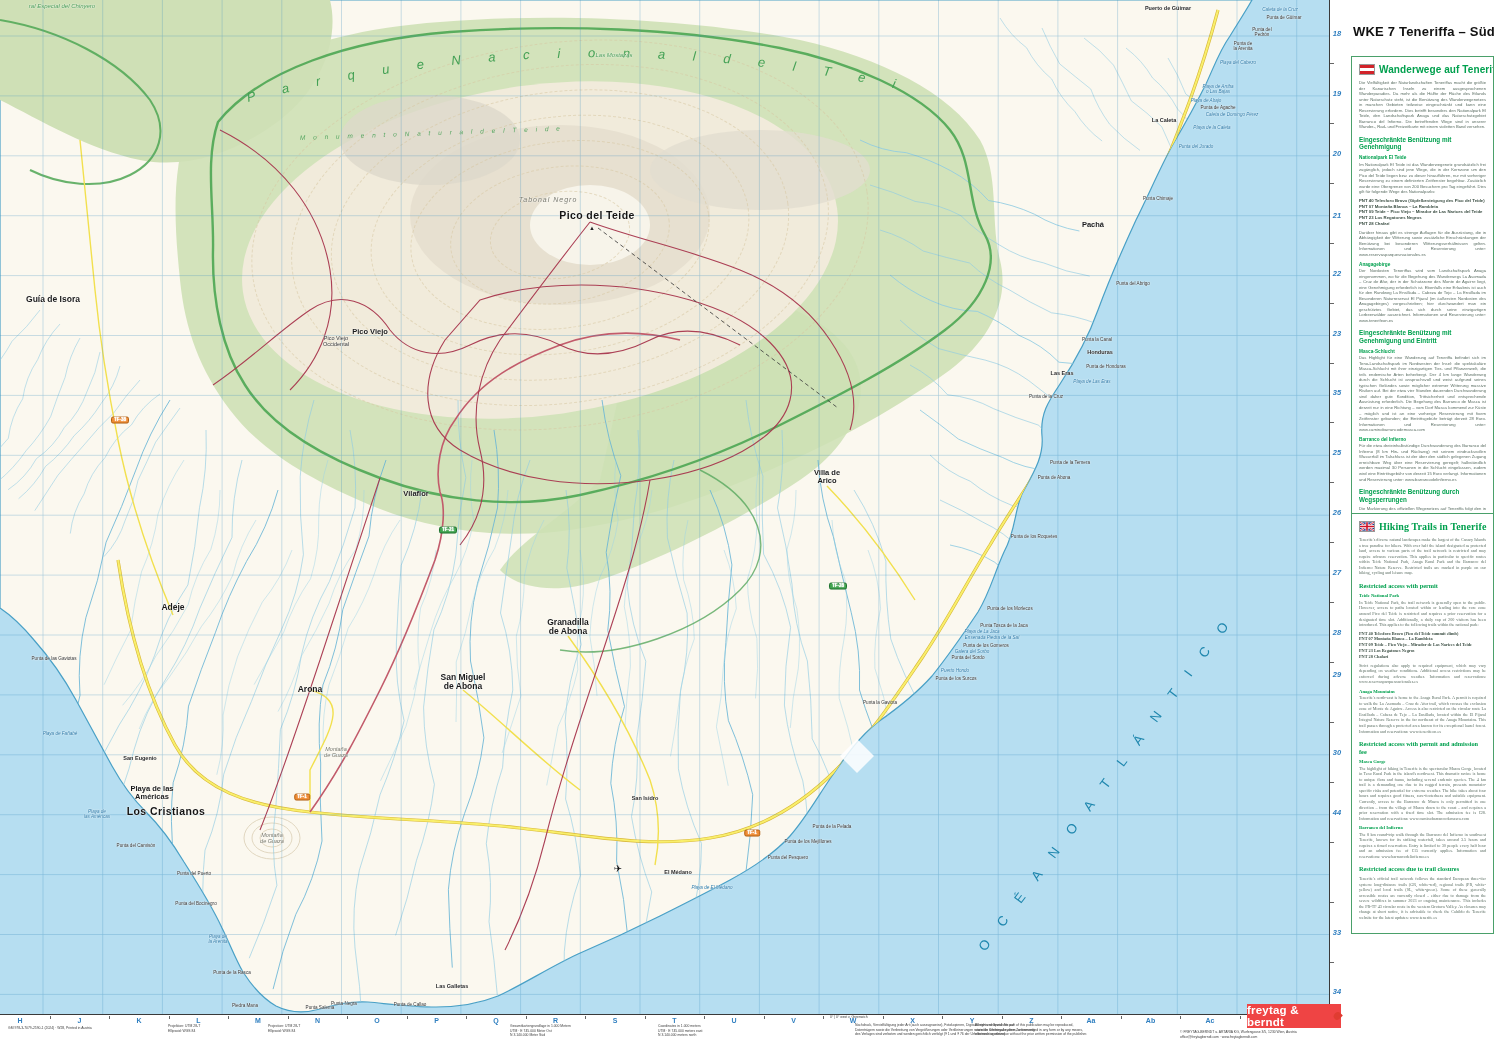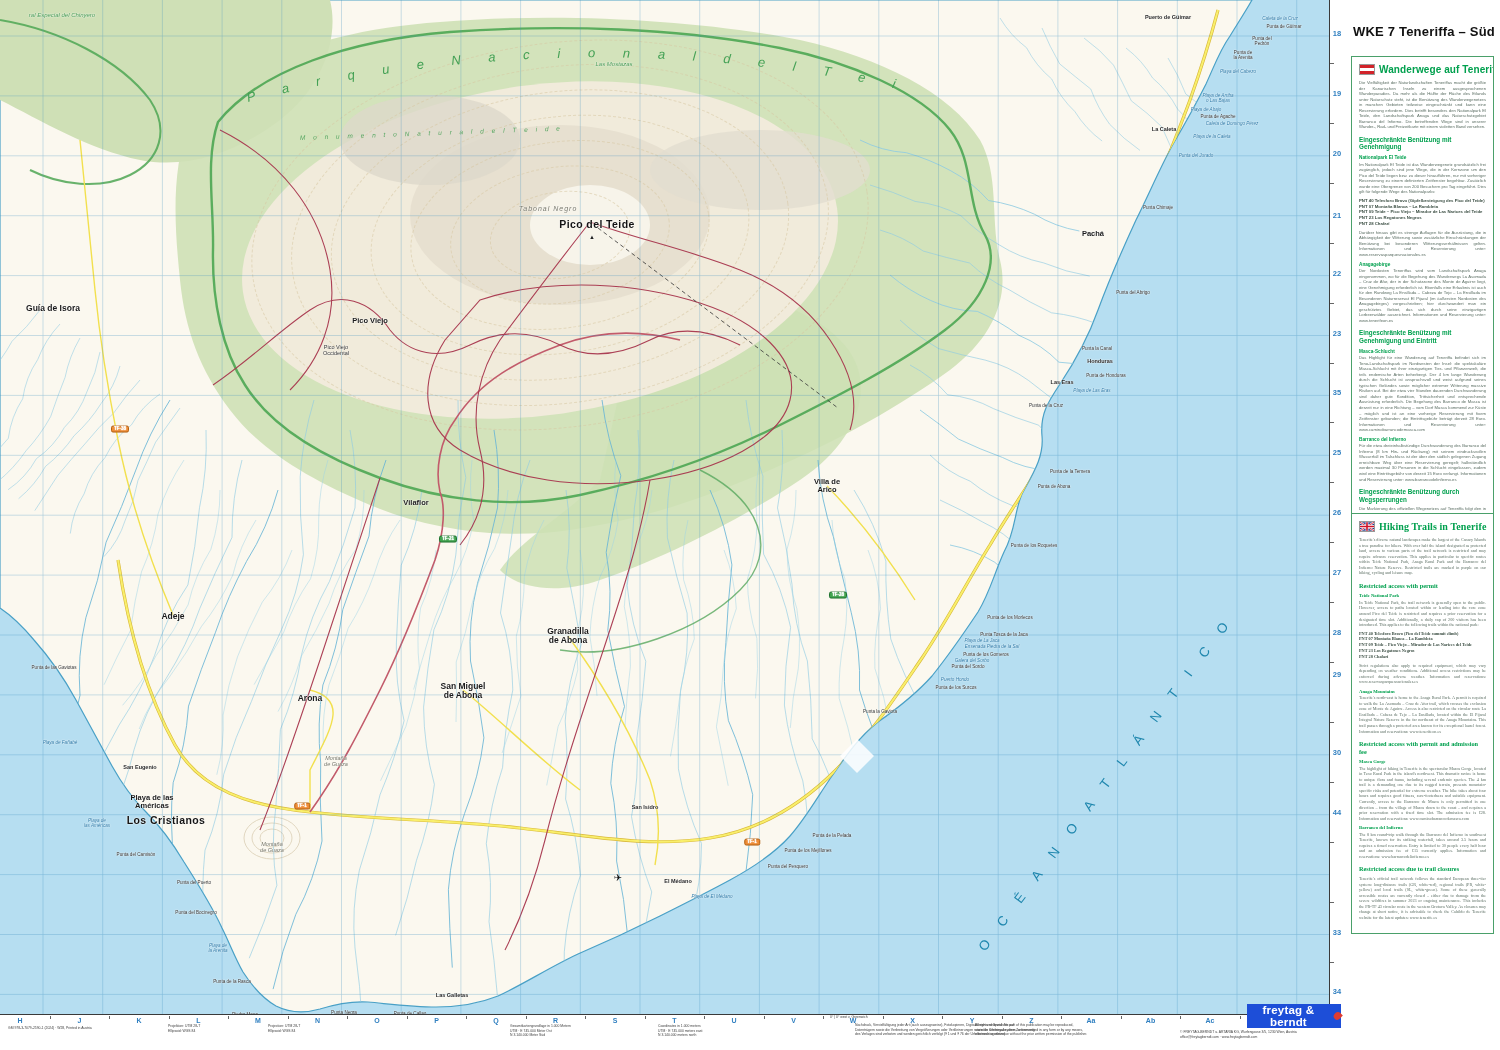--- a/index.html
+++ b/index.html
@@ -3,54 +3,54 @@
 <meta charset="utf-8">
 <style>
   html,body{margin:0;padding:0;background:#fff;width:1500px;height:1050px;overflow:hidden;
     font-family:"Liberation Sans",sans-serif;}
   #root{position:relative;width:1500px;height:1050px;background:#fff;}
 
   
   #map-area{position:absolute;left:0;top:0;width:1329px;height:1014px;overflow:hidden;
     border-right:1px solid #3a3a3a;border-bottom:1px solid #3a3a3a;background:#b6def1;}
   #terrain{position:absolute;left:0;top:0;}
-  #map-labels{position:absolute;left:0;top:0;width:100%;height:100%;pointer-events:none;margin-top:9px;}
+  #map-labels{position:absolute;left:0;top:0;width:100%;height:100%;pointer-events:none;}
   .ml{position:absolute;transform:translate(-50%,-50%);white-space:pre-line;text-align:center;
     line-height:1.1;text-shadow:0 0 2px rgba(255,255,255,.95),0 0 1px rgba(255,255,255,.95);}
   .city{font-weight:bold;font-size:10.5px;color:#141414;letter-spacing:.4px;}
   .town-lg{font-weight:bold;font-size:8.5px;color:#1a1a1a;}
   .town{font-weight:bold;font-size:7.5px;color:#1a1a1a;}
   .town-sm{font-weight:bold;font-size:5.5px;color:#2a2a2a;}
   .coast{font-size:4.6px;color:#333;}
   .coastb{font-size:4.6px;font-style:italic;color:#2878a8;}
   .nature-sm{font-size:6px;font-style:italic;color:#43994f;}
   .area{font-size:7px;font-style:italic;color:#77776a;letter-spacing:1px;}
   .area-sm{font-size:5.5px;font-style:italic;color:#77776a;}
   .peak-sm{font-size:5.5px;color:#333;}
   .peak{font-size:6px;color:#222;}
   .plane{font-size:10px;color:#111;}
   .shield-o{background:#ef8b33;color:#fff;font-weight:bold;font-size:4.5px;padding:0 2px;
     border-radius:2px;border:.5px solid #b05f12;}
   .shield-g{background:#3ea24c;color:#fff;font-weight:bold;font-size:4.5px;padding:0 2px;
     border-radius:2px;border:.5px solid #1f7230;}
 
   
-  #right-margin{position:absolute;left:1330px;top:0;width:15px;height:1014px;background:#fff;}
+  #right-margin{position:absolute;left:1330px;top:0;width:15px;height:1014px;background:#fff;font-style:italic;}
   .rownum{position:absolute;left:0;width:14px;text-align:center;font-weight:bold;
     font-size:7.5px;color:#2f7fc0;transform:translateY(-50%);}
   .rtick{position:absolute;left:0;width:4px;height:1px;background:#666;}
   #bottom-margin{position:absolute;left:0;top:1015px;width:1345px;height:35px;background:#fff;}
   .colletter{position:absolute;top:2px;font-weight:bold;font-size:7px;color:#2f7fc0;
     transform:translateX(-50%);}
   .btick{position:absolute;top:1px;width:1px;height:3px;background:#666;}
   .imprint{position:absolute;font-size:3.4px;line-height:1.35;color:#3c3c3c;white-space:pre-line;}
 
   
-  #fb-logo{position:absolute;left:1247px;top:1004px;width:94px;height:24px;background:#1d4ed8;
-    display:flex;align-items:center;justify-content:center;gap:4px;text-align:center;}
+  #fb-logo{position:absolute;left:1247px;top:1004px;width:94px;height:24px;background:#ef4444;
+    display:flex;align-items:center;justify-content:center;gap:4px;}
   #fb-logo .logo-text{color:#fff;font-weight:bold;font-size:11.5px;letter-spacing:.2px;}
   #fb-logo .leaf{width:8px;height:8px;background:#e03c31;border-radius:50% 0 50% 50%;
     transform:rotate(45deg);}
 
   
   #panel{position:absolute;left:1346px;top:0;width:154px;height:1050px;background:#fff;}
   #panel-title{position:absolute;left:7px;top:24px;font-weight:bold;font-size:13px;color:#111;
     letter-spacing:.2px;white-space:nowrap;}
   #panel-box{position:absolute;left:5px;top:56px;width:141px;border:1px solid #4aa06a;
     background:#fff;}
@@ -284,21 +284,21 @@
         <span class="ml town-lg" style="left: 463px; top: 682px;">San Miguel
 de Abona</span>
         <span class="ml town" style="left: 152px; top: 793px;">Playa de las
 Américas</span>
         <span class="ml coastb" style="left: 97px; top: 814px;">Playa de
 las Américas</span>
         <span class="ml town" style="left: 1093px; top: 225px;">Pachá</span>
         <span class="ml town-sm" style="left: 645px; top: 798px;">San Isidro</span>
         <span class="ml town-sm" style="left: 452px; top: 986px;">Las Galletas</span>
         <span class="ml town-sm" style="left: 678px; top: 872px;">El Médano</span>
-        <span class="ml town" style="left: 370px; top: 312px;">Pico Viejo</span>
+        <span class="ml town" style="left: 370px; top: 332px;">Pico Viejo</span>
         <span class="ml peak-sm" style="left: 336px; top: 341px;">Pico Viejo
 Occidental</span>
         <span class="ml area" style="left: 548px; top: 200px;">Tabonal Negro</span>
         <span class="ml nature-sm" style="left: 614px; top: 55px;">Las Mostazas</span>
         <span class="ml area-sm" style="left: 272px; top: 838px;">Montaña
 de Guaza</span>
         <span class="ml nature-sm" style="left: 62px; top: 6px;">ral Especial del Chinyero</span>
         <span class="ml town-sm" style="left: 1168px; top: 8px;">Puerto de Güímar</span>
         <span class="ml coastb" style="left: 1280px; top: 10px;">Caleta de la Cruz</span>
         <span class="ml coast" style="left: 1284px; top: 18px;">Punta de Güímar</span>

